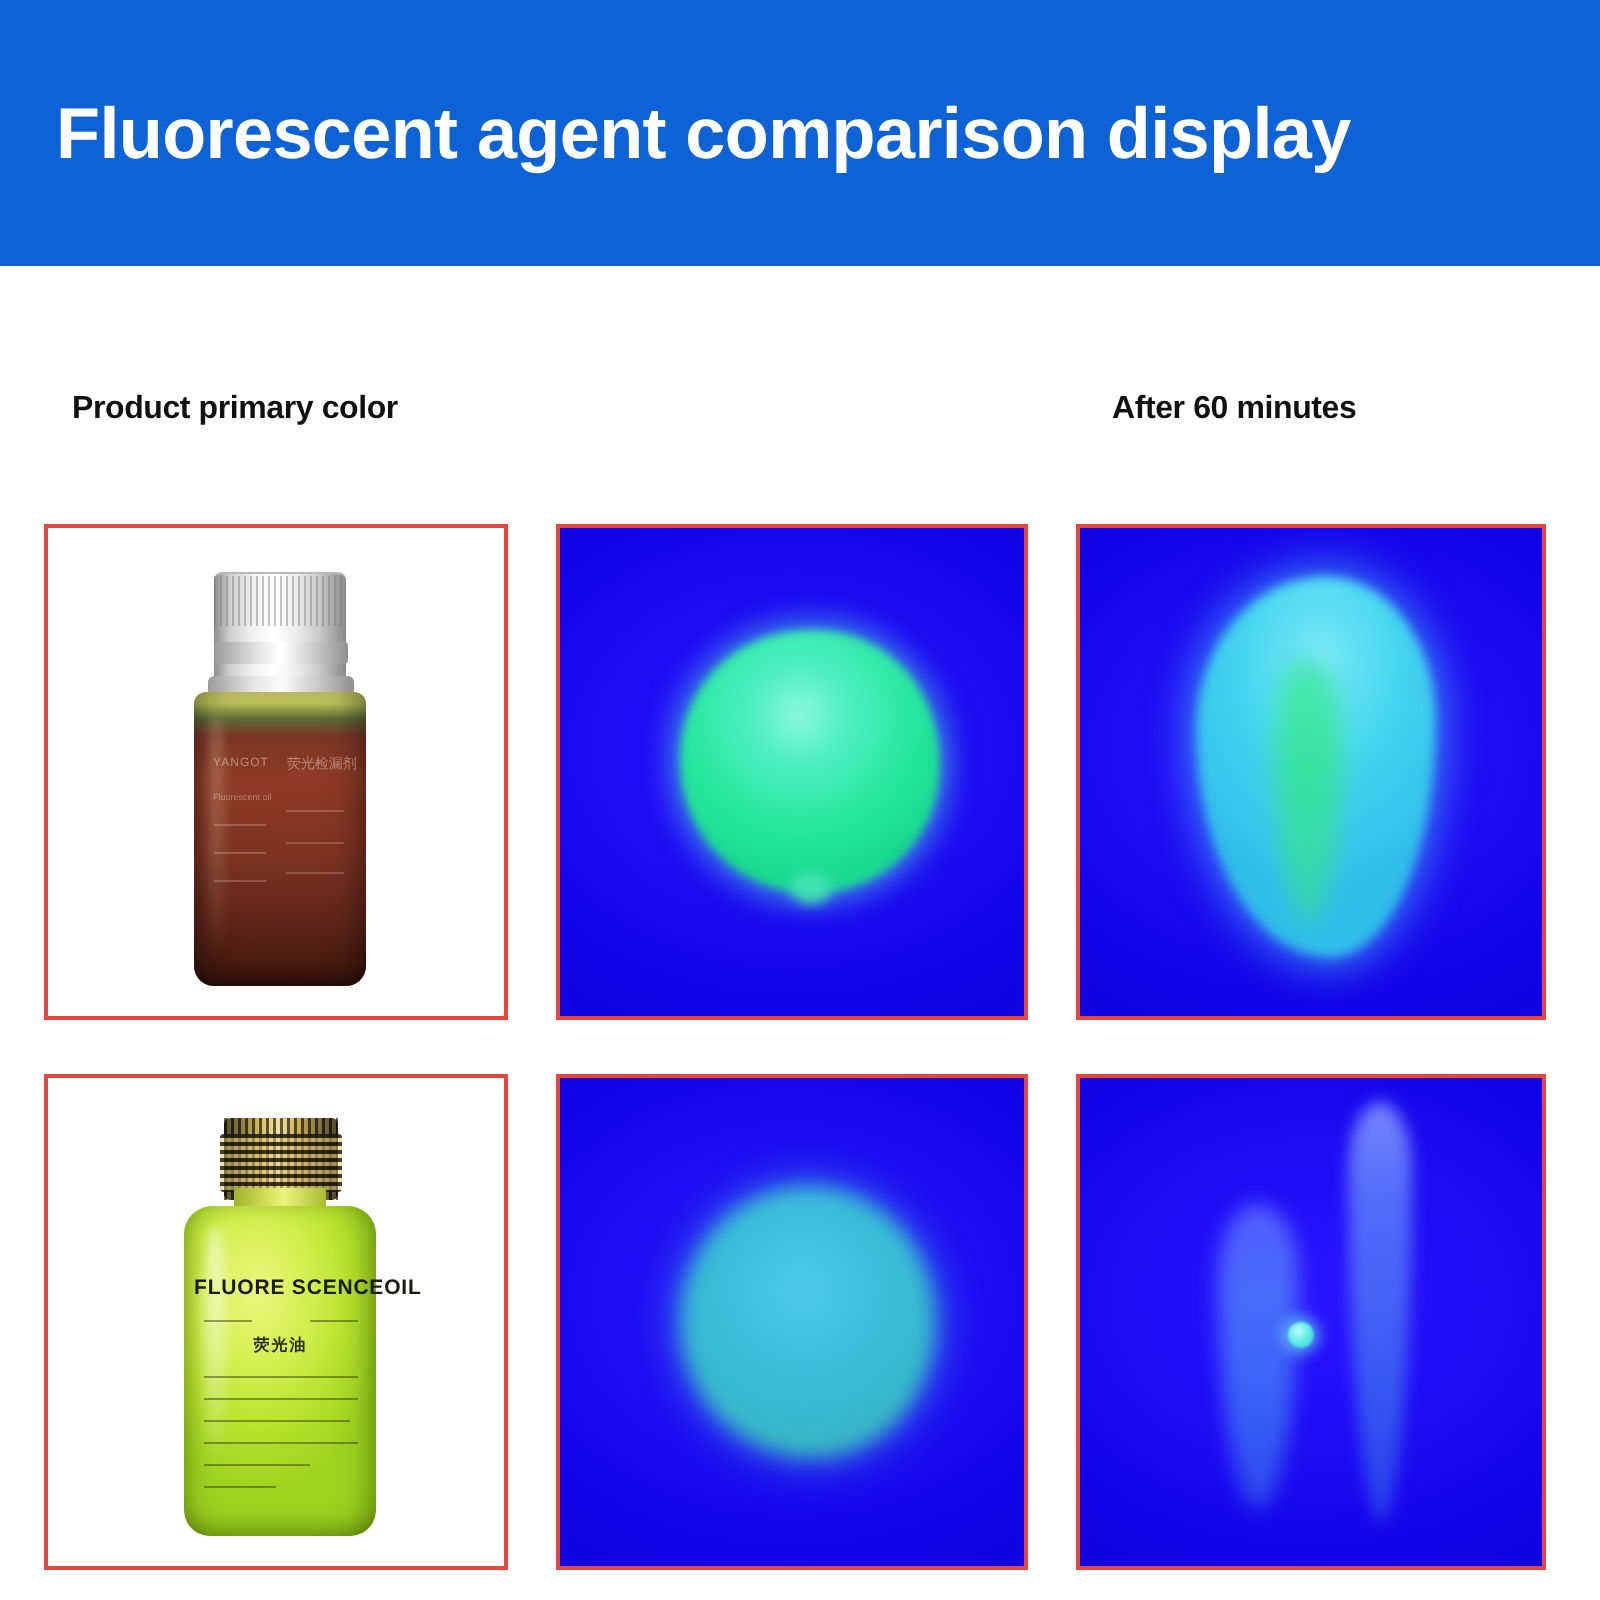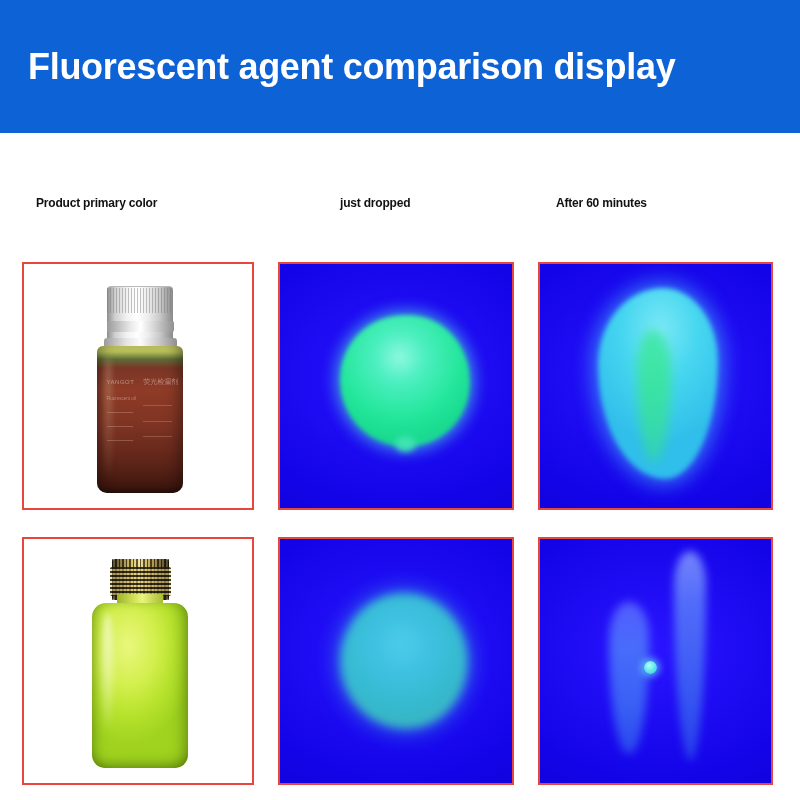--- a/index.html
+++ b/index.html
@@ -39,21 +39,21 @@
   
   #column-header-row {
     position: absolute;
     left: 0;
     top: 196px;
     width: 800px;
     height: 34px;
   }
   .col-label {
     position: absolute;
-    font-size: 12px;
+    font-size: 16px;
     font-weight: bold;
     color: #111111;
     white-space: nowrap;
     letter-spacing: -0.2px;
   }
   #col-label-0 { left: 36px;  top: 0; }
   #col-label-1 { left: 340px; top: 0; }
   #col-label-2 { left: 556px; top: 0; }
 
   
@@ -395,21 +395,20 @@
 </style>
 </head>
 <body>
 
 <div id="header-banner" style="background: rgb(13, 98, 214);">
   <div id="header-title" style="color: rgb(255, 255, 255);">Fluorescent agent comparison display</div>
 </div>
 
 <div id="column-header-row">
   <div class="col-label" id="col-label-0">Product primary color</div>
-  <div class="col-label" id="col-label-1">just dropped</div>
   <div class="col-label" id="col-label-2">After 60 minutes</div>
 </div>
 
 <div id="comparison-grid">
 
   <div class="photo-cell row-0 col-0" style="border-color: rgb(232, 69, 60);">
     <div class="bottle-stage">
       <div id="bottle-amber">
         <div id="amber-cap"></div>
         <div id="amber-cap-ridges"></div>
@@ -446,20 +445,32 @@
 
   <div class="photo-cell row-1 col-0" style="border-color: rgb(232, 69, 60);">
     <div class="bottle-stage">
       <div id="bottle-green">
         <div id="green-cap"></div>
         <div id="green-cap-ridges"></div>
         <div id="green-cap-rings"></div>
         <div id="green-neck"></div>
         <div id="green-body"></div>
         <div id="green-highlight"></div>
+        <div id="green-label">
+          <div id="green-brand">FLUORE SCENCEOIL</div>
+          <div id="green-cn">荧光油</div>
+          <div class="green-line" style="left:8%;  top:20%; width:26%"></div>
+          <div class="green-line" style="left:66%; top:20%; width:26%"></div>
+          <div class="green-line" style="left:8%;  top:46%; width:84%"></div>
+          <div class="green-line" style="left:8%;  top:56%; width:84%"></div>
+          <div class="green-line" style="left:8%;  top:66%; width:80%"></div>
+          <div class="green-line" style="left:8%;  top:76%; width:84%"></div>
+          <div class="green-line" style="left:8%;  top:86%; width:58%"></div>
+          <div class="green-line" style="left:8%;  top:96%; width:40%"></div>
+        </div>
       </div>
     </div>
   </div>
 
   <div class="photo-cell row-1 col-1" style="border-color: rgb(232, 69, 60);">
     <div class="uv-photo deep">
       <div id="blob-soft-round"></div>
     </div>
   </div>
 

